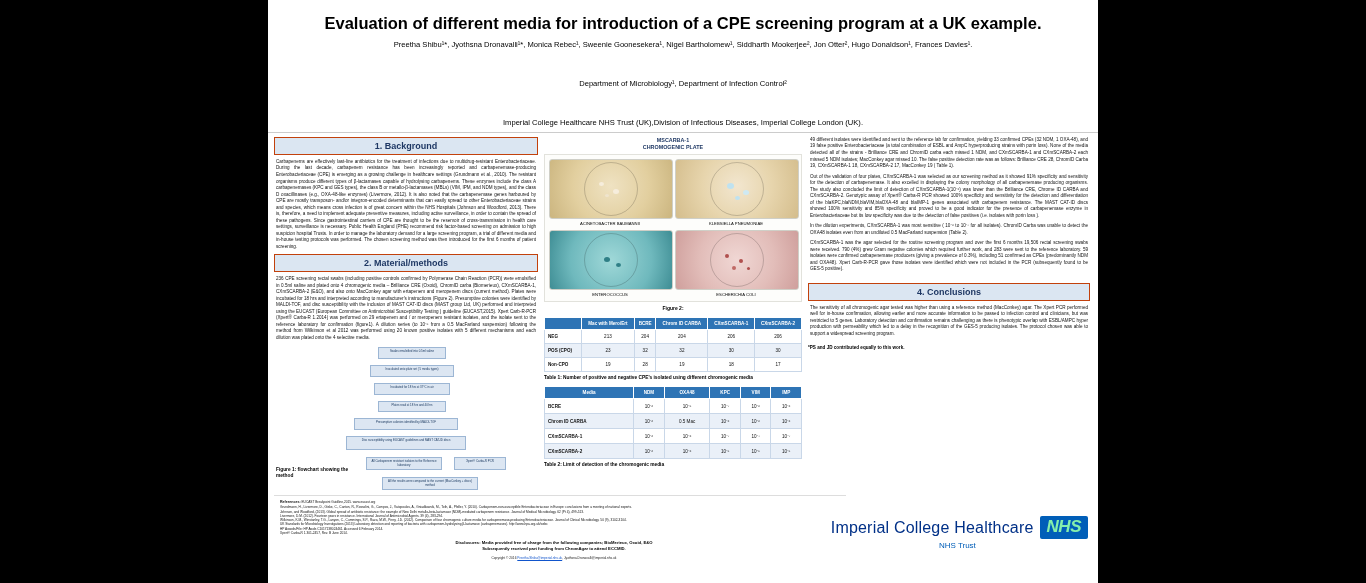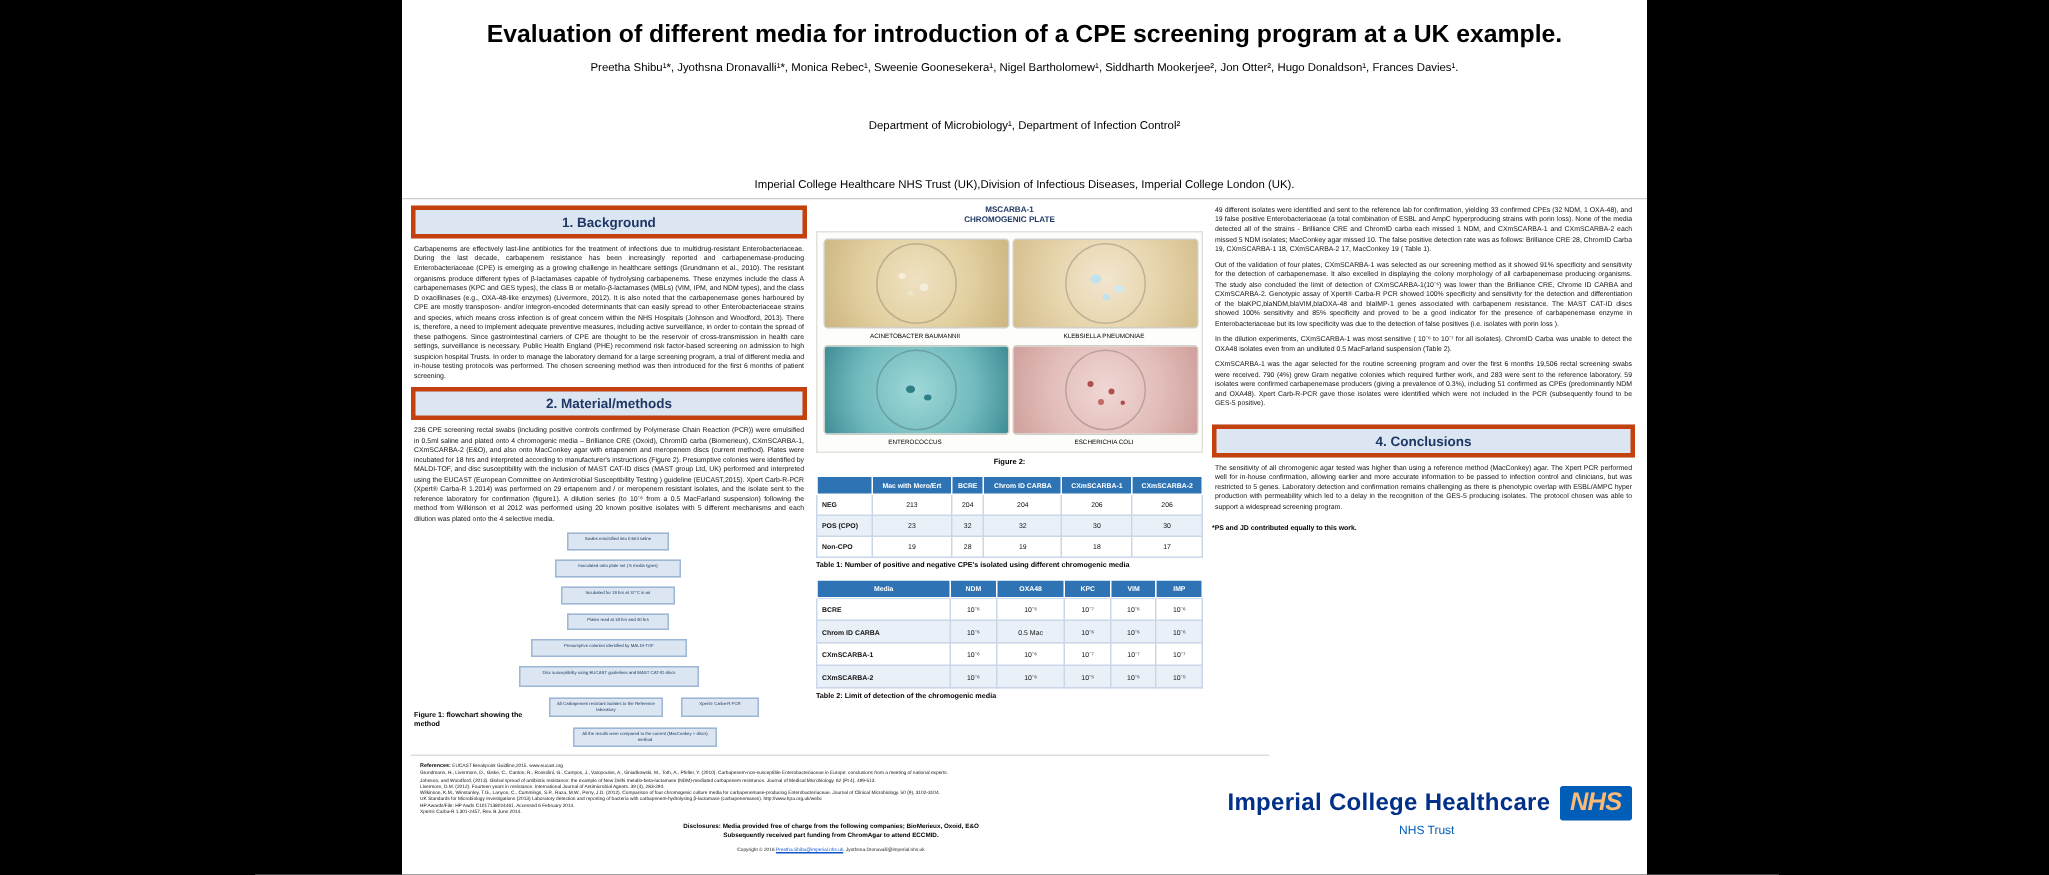--- a/index.html
+++ b/index.html
@@ -8,21 +8,21 @@
   .header{padding:6px 10px 4px 10px;border-bottom:1px solid #cccccc;background:#fff;}
   .title{font-size:16.5px;font-weight:bold;text-align:center;color:#000;line-height:1.15;margin:8px 0 6px 0;}
   .authors{font-size:7.6px;text-align:center;color:#000;line-height:1.45;}
   .affil{font-size:7.6px;text-align:center;color:#000;line-height:1.45;margin-top:28px;}
   .body{position:relative;background:#ffffff;padding:4px 6px 0 6px;}
   .cols{display:flex;gap:6px;align-items:flex-start;}
   .col{position:relative;}
   .col-left{width:264px;}
   .col-mid{width:258px;}
   .col-right{width:282px;}
-  .secbar{background:#dbe6f2;border:3px solid #c2410c;color:#1f3864;font-size:9px;font-weight:bold;text-align:center;padding:3px 0;margin-bottom:4px;}
+  .secbar{background:#dbe6f2;border:1px solid #c2410c;color:#1f3864;font-size:9px;font-weight:bold;text-align:center;padding:3px 0;margin-bottom:4px;}
   .para{font-size:4.6px;line-height:1.42;text-align:justify;color:#111;margin:0 2px 4px 2px;}
   .tblcap{font-size:4.8px;font-weight:bold;color:#000;margin:3px 0 6px 0;}
   .platetitle{font-size:5.4px;font-weight:bold;color:#1f3864;text-align:center;line-height:1.3;margin-bottom:3px;}
   .plategrid{display:grid;grid-template-columns:1fr 1fr;gap:4px;padding:4px;background:#fdfdfb;border:1px solid #e2e2dc;}
   .plate{position:relative;}
   .dish{width:100%;height:58px;border-radius:3px;position:relative;overflow:hidden;border:1px solid #cfcfc7;}
   .d1{background:radial-gradient(circle at 50% 45%, #efe2c2 0%, #e2cf9f 55%, #cbb57f 100%);}
   .d2{background:radial-gradient(circle at 50% 45%, #f2e6cf 0%, #e7d5ad 50%, #d4bd8c 100%);}
   .d3{background:radial-gradient(circle at 50% 50%, #9fd8d8 0%, #6fb9bd 60%, #3e8d94 100%);}
   .d4{background:radial-gradient(circle at 50% 50%, #f0d7d4 0%, #e2bdb9 55%, #cf9f9c 100%);}
@@ -38,22 +38,22 @@
   .flow{position:relative;height:150px;margin-top:4px;}
   .fbox{position:absolute;background:#dce6f2;border:1px solid #9cb6d4;font-size:2.9px;color:#17365d;text-align:center;line-height:1.25;padding:2px 1px;box-sizing:border-box;}
   .figure1cap{font-size:4.8px;font-weight:bold;position:absolute;left:2px;bottom:16px;width:86px;line-height:1.3;}
   .refs{font-size:3.2px;line-height:1.35;color:#111;padding:4px 6px 0 6px;border-top:1px solid #ddd;}
   .refs b{font-size:3.6px;}
   .discl{font-size:4.2px;font-weight:bold;text-align:center;margin-top:5px;line-height:1.4;}
   .copyright{font-size:3.2px;text-align:center;margin-top:4px;color:#222;}
   .copyright a{color:#1155cc;}
   .nhsblock{position:absolute;right:10px;bottom:10px;text-align:right;}
   .nhsrow{display:flex;align-items:center;justify-content:flex-end;gap:6px;}
-  .ichname{font-size:16px;color:#003087;font-weight:bold;letter-spacing:.2px;}
-  .nhsbox{background:#005EB8;color:#fdba74;font-weight:bold;font-style:italic;font-size:17px;padding:1px 7px 2px 7px;border-radius:2px;letter-spacing:-.5px;}
+  .ichname{font-size:16px;color:#003087;font-weight:normal;letter-spacing:.2px;}
+  .nhsbox{background:#005EB8;color:#86efac;font-weight:bold;font-style:italic;font-size:17px;padding:1px 7px 2px 7px;border-radius:2px;letter-spacing:-.5px;}
   .nhstrust{font-size:8px;color:#005EB8;margin-top:2px;margin-right:4px;text-align:center;}
   .pscontrib{font-size:4.6px;font-weight:bold;margin-top:8px;}
 </style>
 </head>
 <body>
 
 <div class="poster">
 
   <div class="header">
     <div class="title">Evaluation of different media for introduction of a CPE screening program at a UK example.</div>

